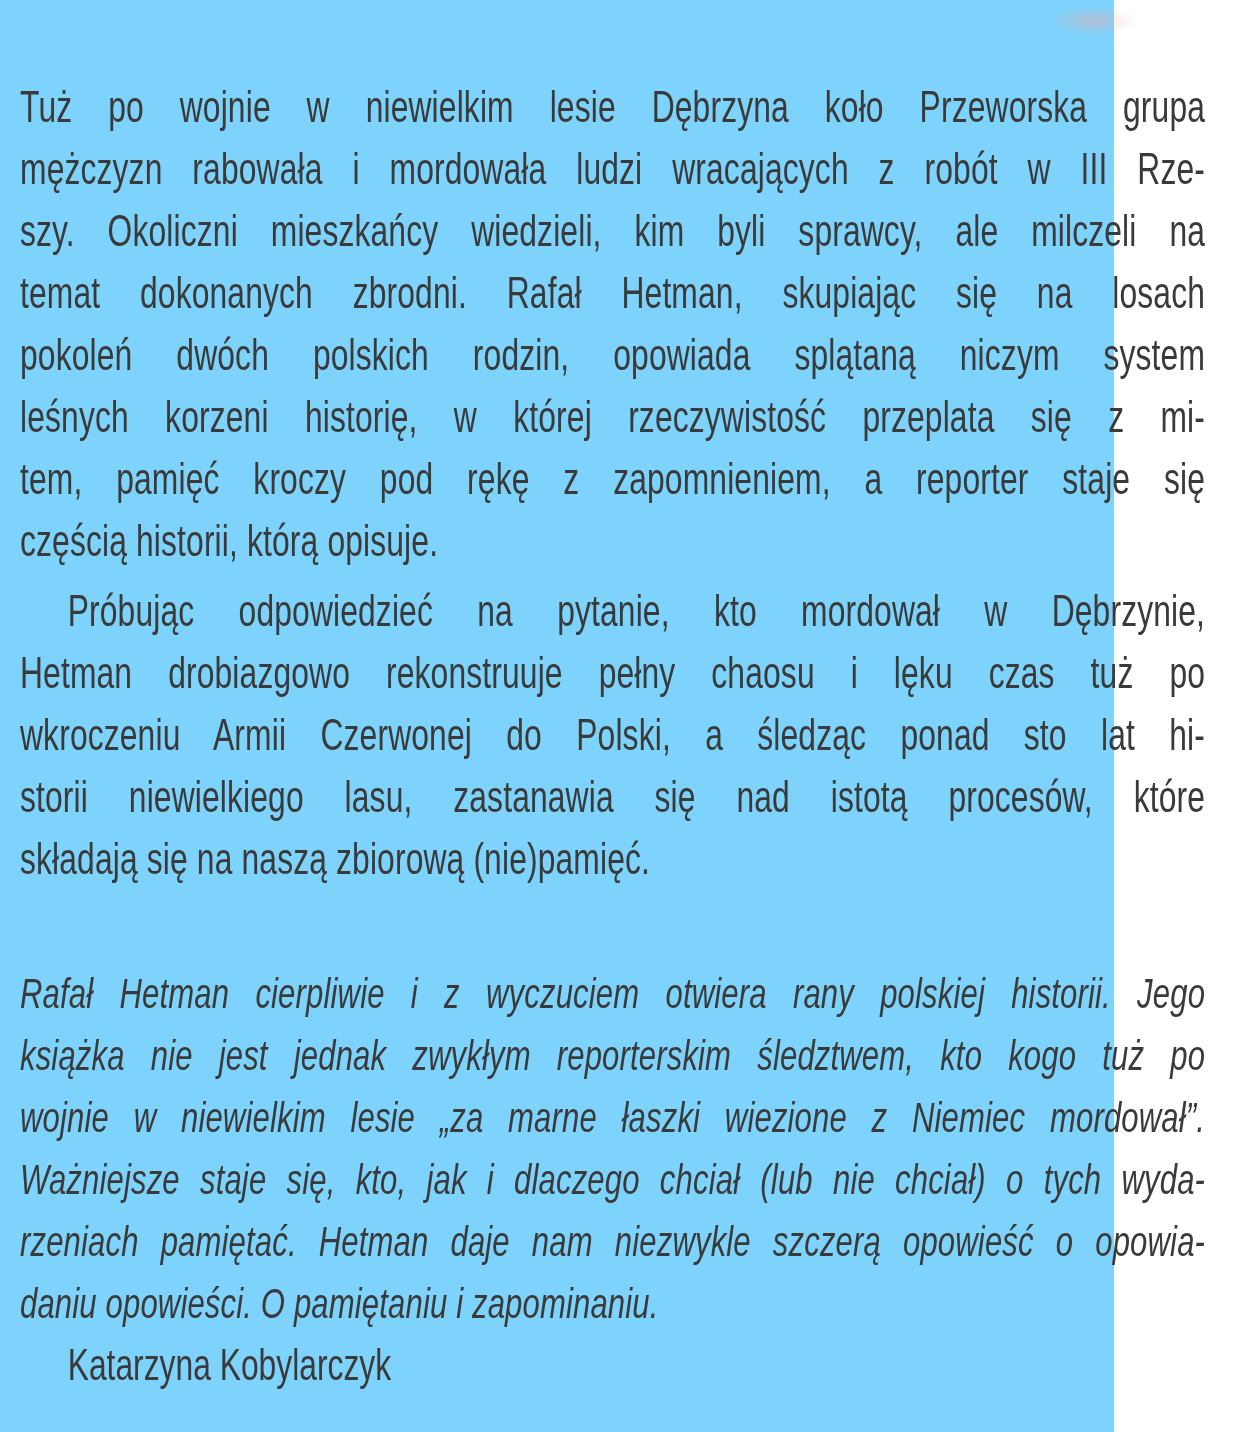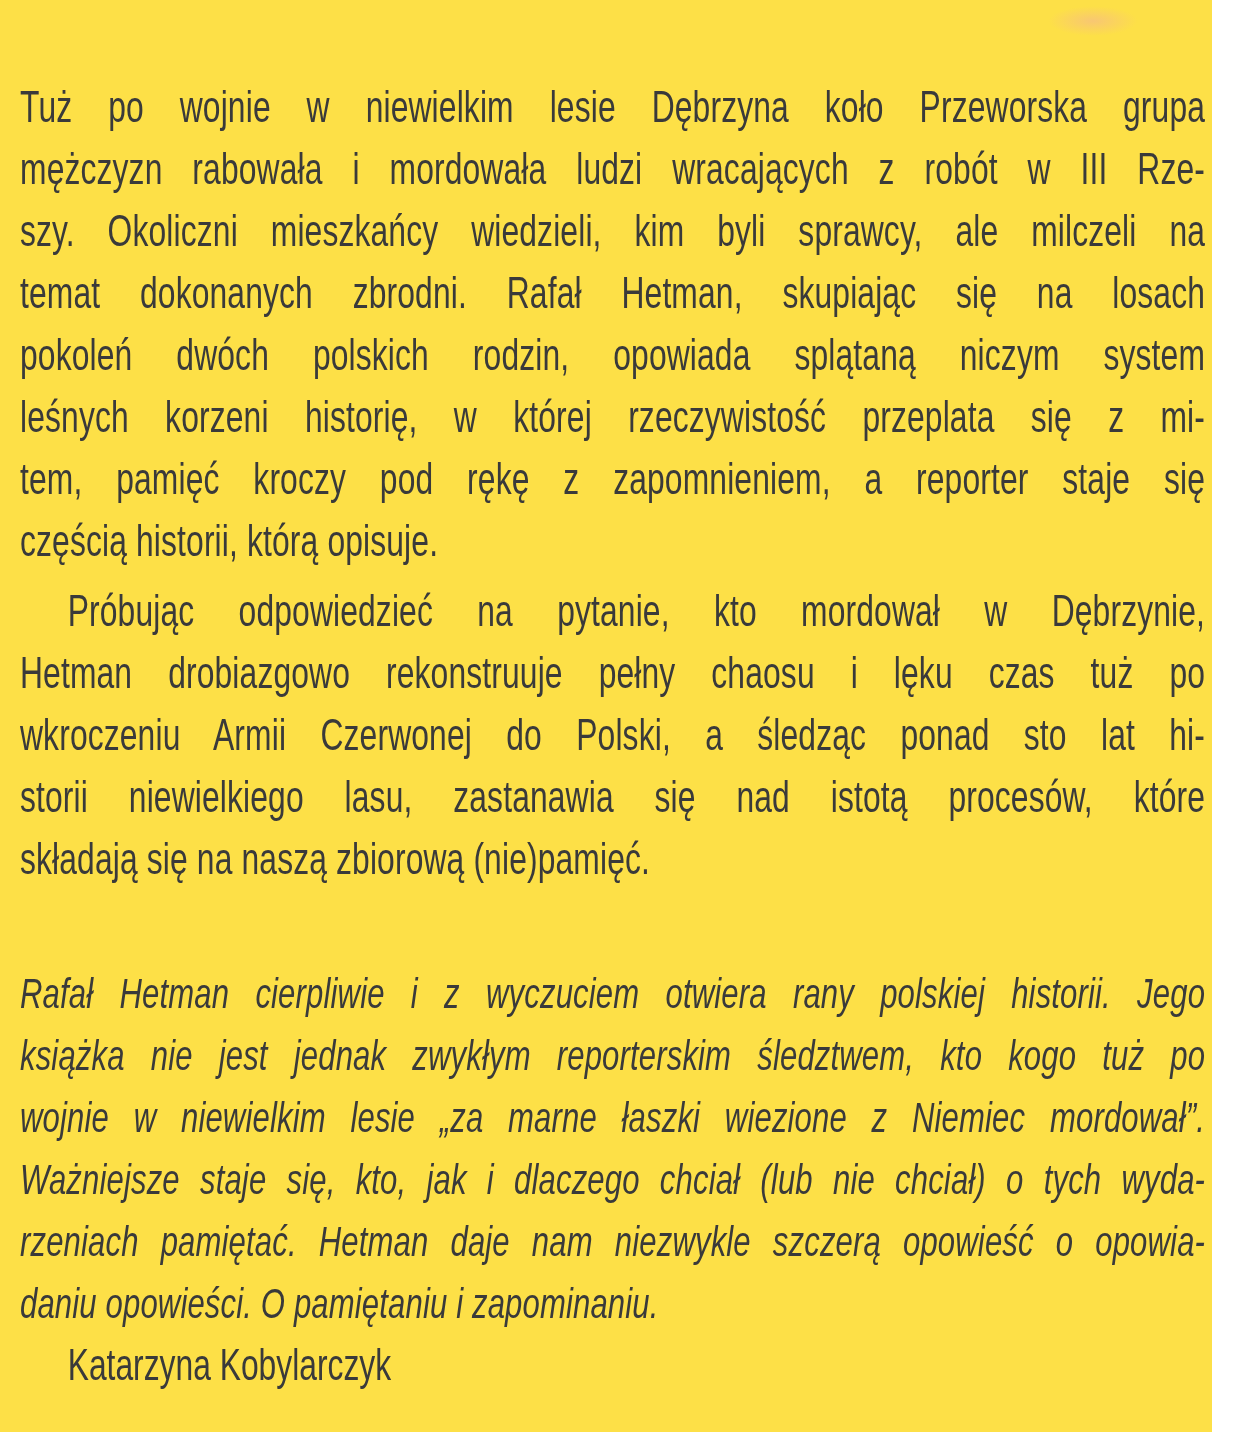--- a/index.html
+++ b/index.html
@@ -8,23 +8,23 @@
     background: #ffffff;
   }
   body {
     width: 1254px;
     height: 1432px;
     overflow: hidden;
     font-family: "Liberation Sans", sans-serif;
   }
   .page {
     position: relative;
-    width: 1212px;
+    width: 1114px;
     height: 1432px;
-    background: #fde047;
+    background: #7dd3fc;
   }
   
   .scan-artifact {
     position: absolute;
     left: 1048px;
     top: 6px;
     width: 90px;
     height: 30px;
     background: radial-gradient(ellipse at center, rgba(242,168,168,0.45) 0%, rgba(255,255,255,0) 70%);
     pointer-events: none;

